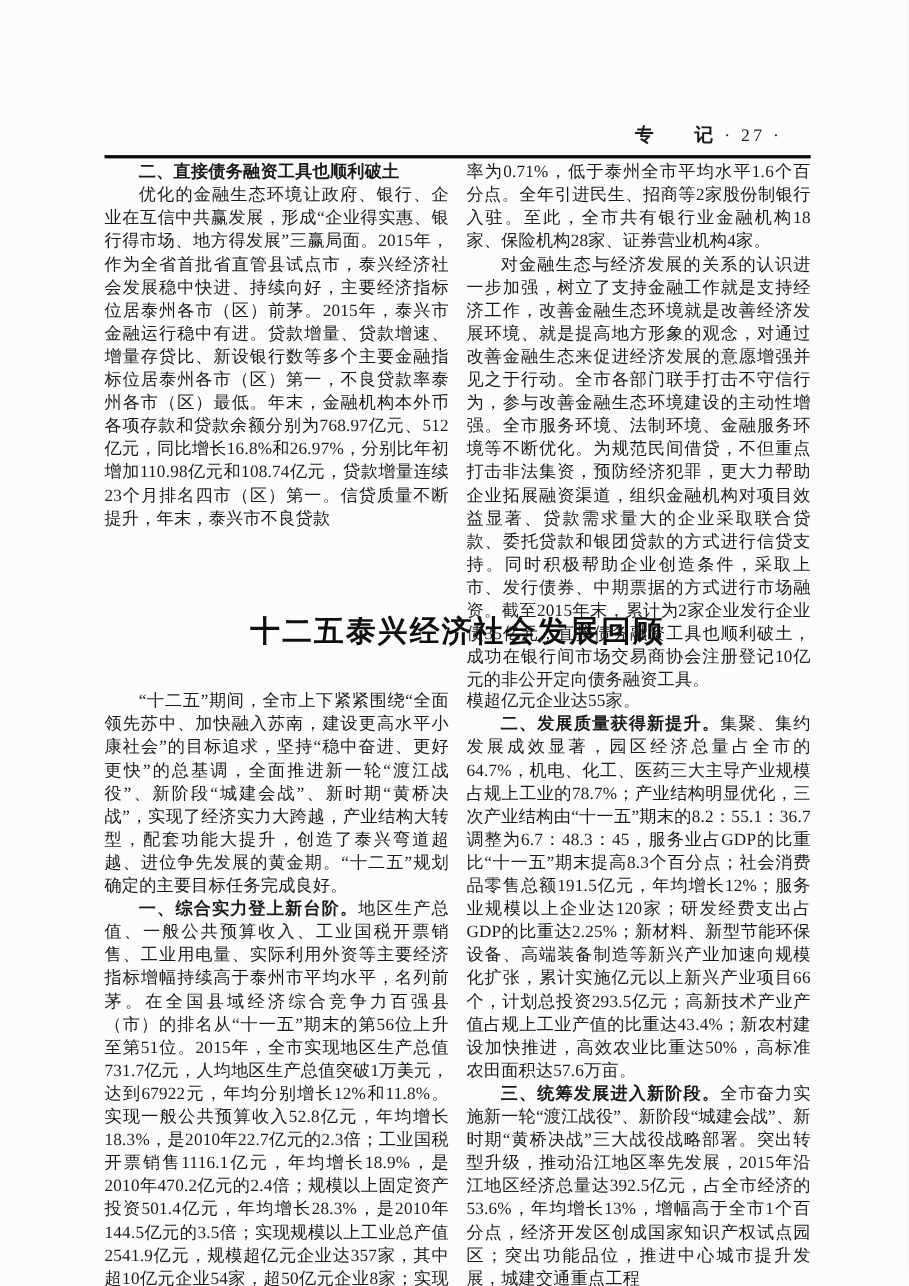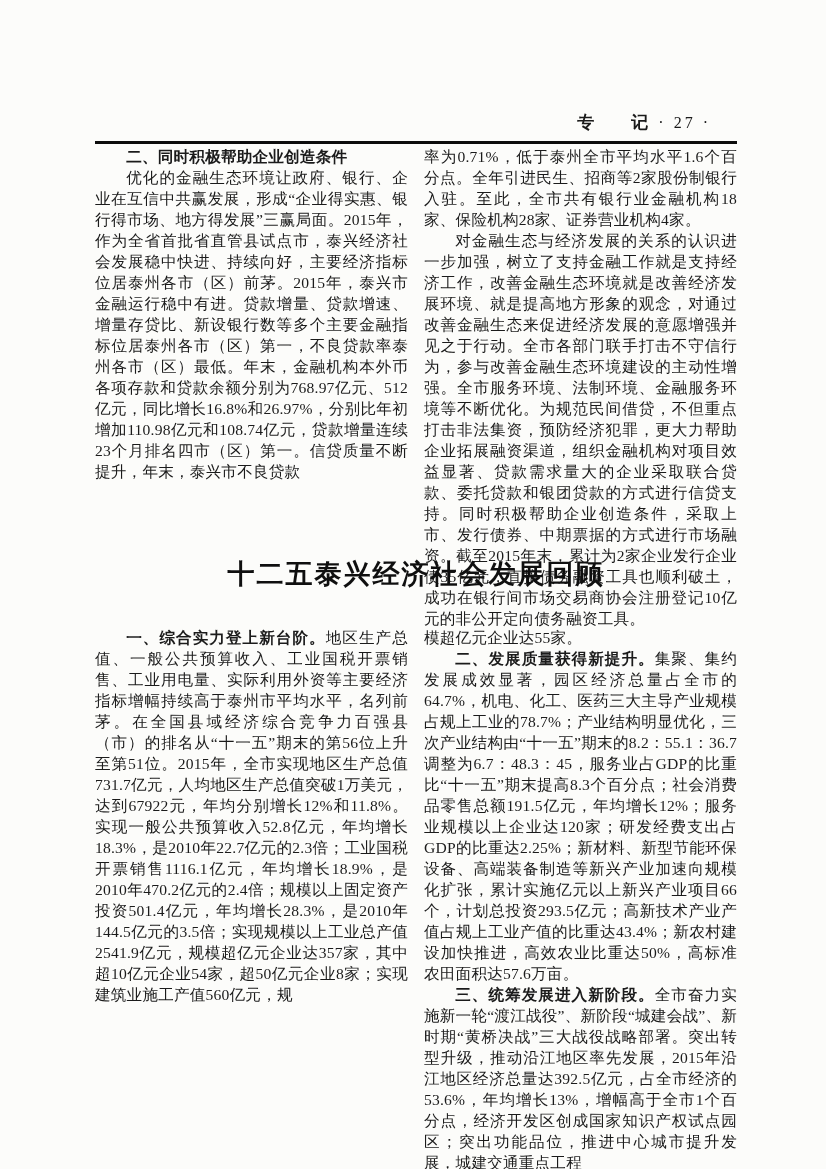--- a/index.html
+++ b/index.html
@@ -58,33 +58,34 @@
 
   <div class="page-header">
     <div class="header-inner">
       <span class="header-label">专　记</span>
       <span class="header-pageno">· 27 ·</span>
     </div>
   </div>
 
   <div class="columns top">
     <div class="col">
-        <p class="para indent heading">二、同时积极帮助企业创造条件</p>
+        <p class="para indent heading">二、直接债务融资工具也顺利破土</p>
         <p class="para indent">优化的金融生态环境让政府、银行、企业在互信中共赢发展，形成“企业得实惠、银行得市场、地方得发展”三赢局面。2015年，作为全省首批省直管县试点市，泰兴经济社会发展稳中快进、持续向好，主要经济指标位居泰州各市（区）前茅。2015年，泰兴市金融运行稳中有进。贷款增量、贷款增速、增量存贷比、新设银行数等多个主要金融指标位居泰州各市（区）第一，不良贷款率泰州各市（区）最低。年末，金融机构本外币各项存款和贷款余额分别为768.97亿元、512亿元，同比增长16.8%和26.97%，分别比年初增加110.98亿元和108.74亿元，贷款增量连续23个月排名四市（区）第一。信贷质量不断提升，年末，泰兴市不良贷款</p>
       </div>
     <div class="col">
         <p class="para">率为0.71%，低于泰州全市平均水平1.6个百分点。全年引进民生、招商等2家股份制银行入驻。至此，全市共有银行业金融机构18家、保险机构28家、证券营业机构4家。</p>
         <p class="para indent">对金融生态与经济发展的关系的认识进一步加强，树立了支持金融工作就是支持经济工作，改善金融生态环境就是改善经济发展环境、就是提高地方形象的观念，对通过改善金融生态来促进经济发展的意愿增强并见之于行动。全市各部门联手打击不守信行为，参与改善金融生态环境建设的主动性增强。全市服务环境、法制环境、金融服务环境等不断优化。为规范民间借贷，不但重点打击非法集资，预防经济犯罪，更大力帮助企业拓展融资渠道，组织金融机构对项目效益显著、贷款需求量大的企业采取联合贷款、委托贷款和银团贷款的方式进行信贷支持。同时积极帮助企业创造条件，采取上市、发行债券、中期票据的方式进行市场融资。截至2015年末，累计为2家企业发行企业债35亿元，直接债务融资工具也顺利破土，成功在银行间市场交易商协会注册登记10亿元的非公开定向债务融资工具。</p>
       </div>
   </div>
 
   <h1 class="article-title">十二五泰兴经济社会发展回顾</h1>
 
   <div class="columns bottom">
     <div class="col">
+        <p class="para indent">“十二五”期间，全市上下紧紧围绕“全面领先苏中、加快融入苏南，建设更高水平小康社会”的目标追求，坚持“稳中奋进、更好更快”的总基调，全面推进新一轮“渡江战役”、新阶段“城建会战”、新时期“黄桥决战”，实现了经济实力大跨越，产业结构大转型，配套功能大提升，创造了泰兴弯道超越、进位争先发展的黄金期。“十二五”规划确定的主要目标任务完成良好。</p>
         <p class="para indent"><strong class="lead">一、综合实力登上新台阶。</strong><span>地区生产总值、一般公共预算收入、工业国税开票销售、工业用电量、实际利用外资等主要经济指标增幅持续高于泰州市平均水平，名列前茅。在全国县域经济综合竞争力百强县（市）的排名从“十一五”期末的第56位上升至第51位。2015年，全市实现地区生产总值731.7亿元，人均地区生产总值突破1万美元，达到67922元，年均分别增长12%和11.8%。实现一般公共预算收入52.8亿元，年均增长18.3%，是2010年22.7亿元的2.3倍；工业国税开票销售1116.1亿元，年均增长18.9%，是2010年470.2亿元的2.4倍；规模以上固定资产投资501.4亿元，年均增长28.3%，是2010年144.5亿元的3.5倍；实现规模以上工业总产值2541.9亿元，规模超亿元企业达357家，其中超10亿元企业54家，超50亿元企业8家；实现建筑业施工产值560亿元，规</span></p>
       </div>
     <div class="col">
         <p class="para">模超亿元企业达55家。</p>
         <p class="para indent"><strong class="lead">二、发展质量获得新提升。</strong><span>集聚、集约发展成效显著，园区经济总量占全市的64.7%，机电、化工、医药三大主导产业规模占规上工业的78.7%；产业结构明显优化，三次产业结构由“十一五”期末的8.2：55.1：36.7调整为6.7：48.3：45，服务业占GDP的比重比“十一五”期末提高8.3个百分点；社会消费品零售总额191.5亿元，年均增长12%；服务业规模以上企业达120家；研发经费支出占GDP的比重达2.25%；新材料、新型节能环保设备、高端装备制造等新兴产业加速向规模化扩张，累计实施亿元以上新兴产业项目66个，计划总投资293.5亿元；高新技术产业产值占规上工业产值的比重达43.4%；新农村建设加快推进，高效农业比重达50%，高标准农田面积达57.6万亩。</span></p>
         <p class="para indent"><strong class="lead">三、统筹发展进入新阶段。</strong><span>全市奋力实施新一轮“渡江战役”、新阶段“城建会战”、新时期“黄桥决战”三大战役战略部署。突出转型升级，推动沿江地区率先发展，2015年沿江地区经济总量达392.5亿元，占全市经济的53.6%，年均增长13%，增幅高于全市1个百分点，经济开发区创成国家知识产权试点园区；突出功能品位，推进中心城市提升发展，城建交通重点工程</span></p>
       </div>
   </div>
 
 </div>

